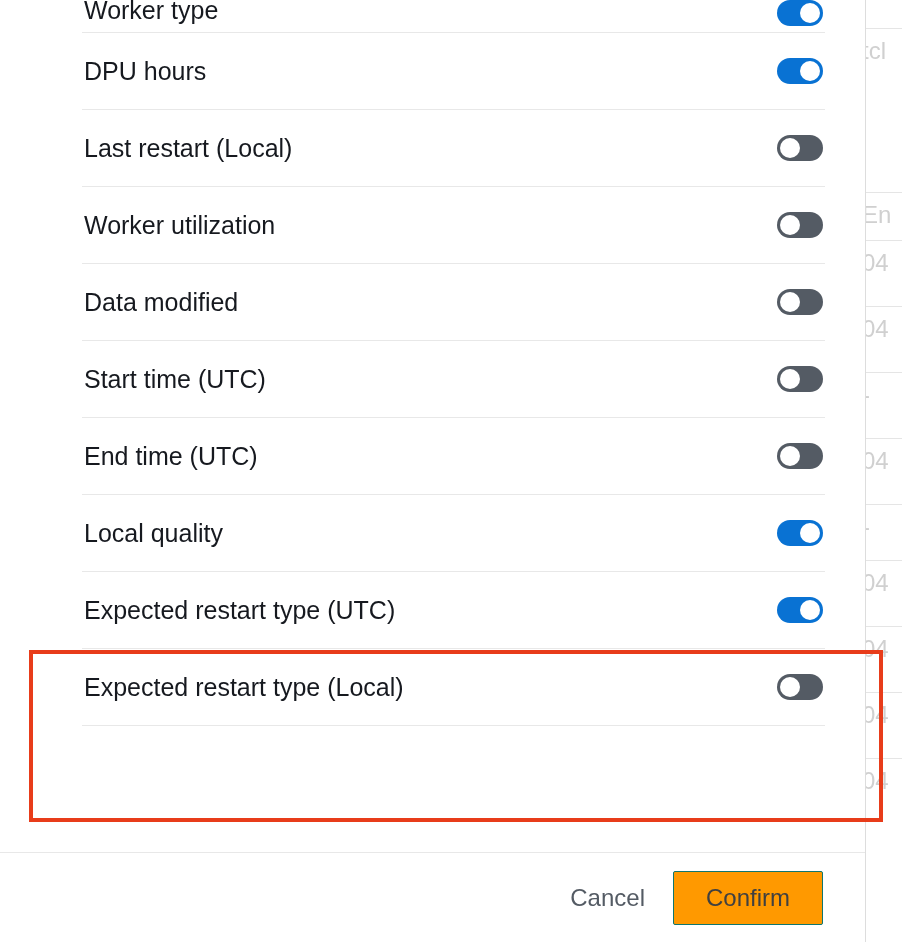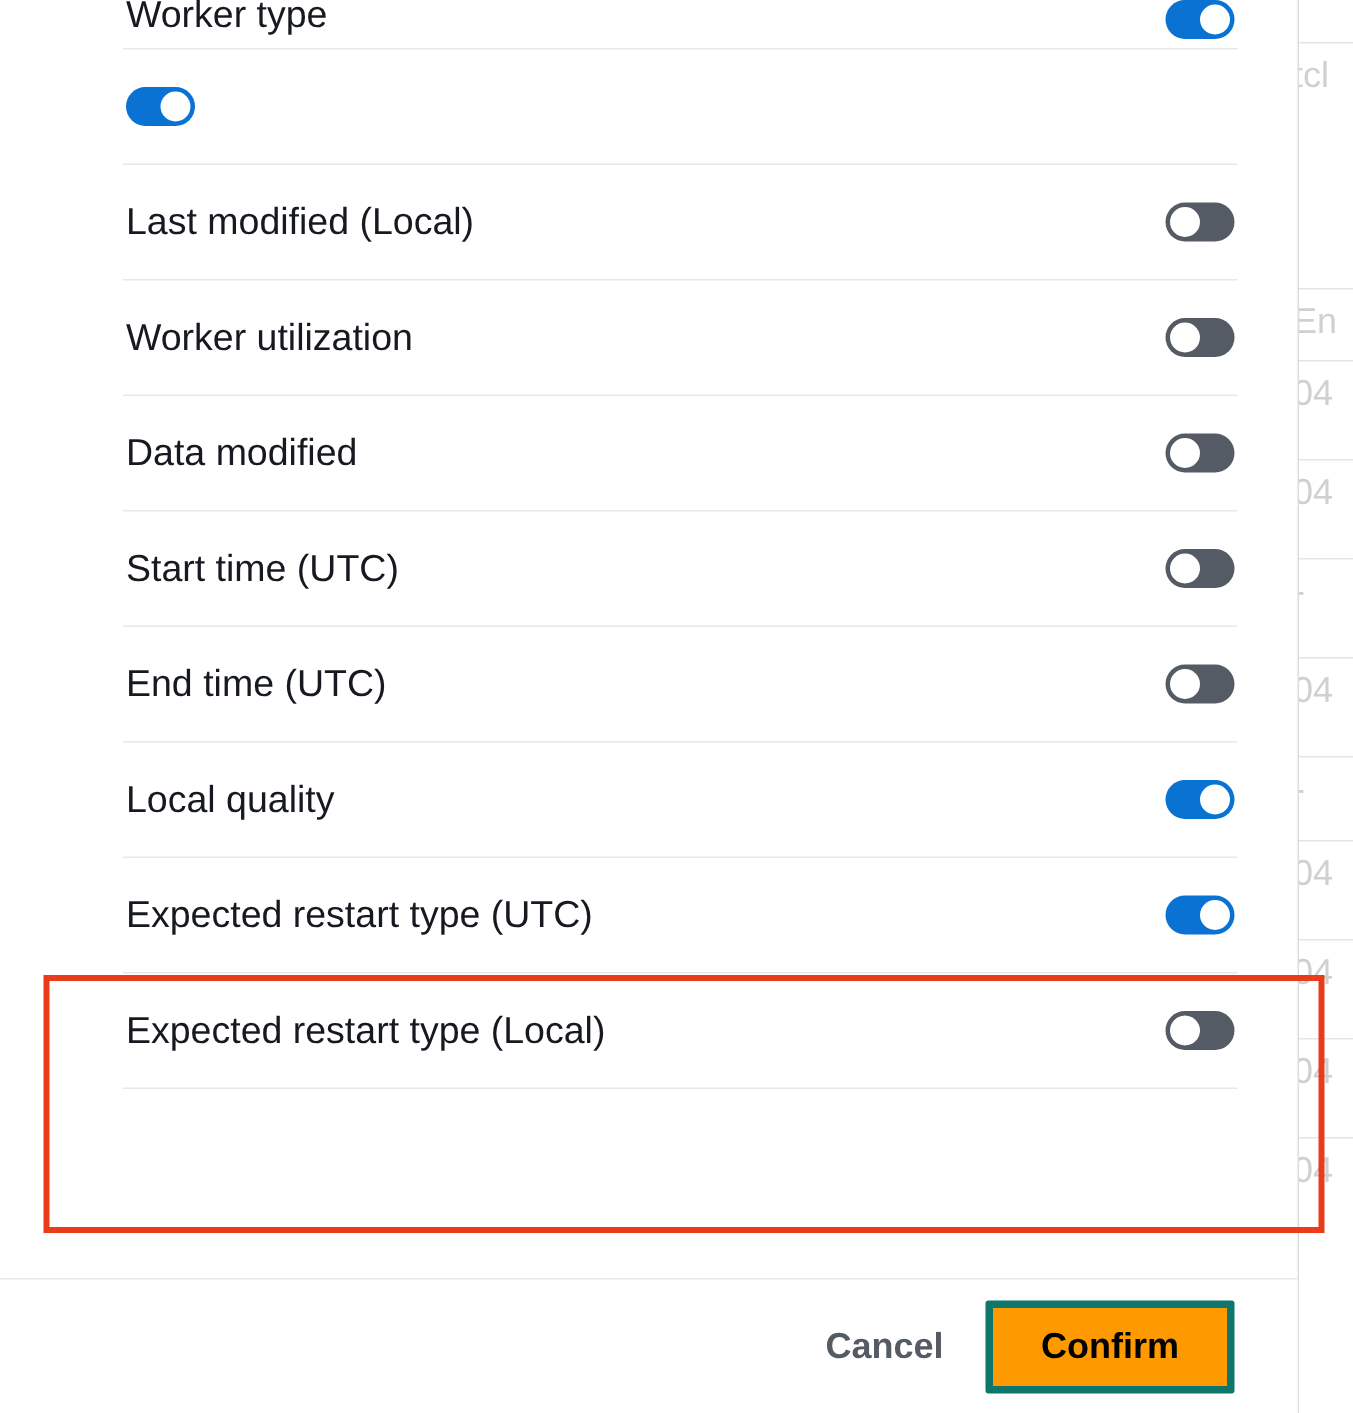--- a/index.html
+++ b/index.html
@@ -130,30 +130,30 @@
       justify-content: flex-end;
       padding-right: 42px;
       gap: 20px;
       background: #ffffff;
     }
     .btn-cancel {
       background: transparent;
       border: none;
       color: #545b64;
       font-size: 24px;
-      font-weight: 700;
+      font-weight: 400;
       cursor: pointer;
       padding: 10px 8px;
     }
     .btn-confirm {
       background: #ff9900;
-      border: 5px solid #0f766e;
-      color: #000000;
+      border: 1px solid #0f766e;
+      color: #404040;
       font-size: 24px;
-      font-weight: 700;
+      font-weight: 400;
       cursor: pointer;
       padding: 12px 32px;
       border-radius: 2px;
     }
   </style>
 </head>
 <body>
 
 <div class="outer-container">
 
@@ -173,26 +173,27 @@
 
   <div class="modal-panel">
     <div class="settings-list">
       <div class="setting-row">
         <span class="setting-label">Worker type</span>
         <div class="toggle on">
             <div class="toggle-knob"></div>
           </div>
       </div>
       <div class="setting-row">
-        <div class="toggle on">
-            <div class="toggle-knob"></div>
-          </div>
-      </div>
-      <div class="setting-row">
-        <span class="setting-label">Last modified (Local)</span>
+        <span class="setting-label">DPU hours</span>
+        <div class="toggle on">
+            <div class="toggle-knob"></div>
+          </div>
+      </div>
+      <div class="setting-row">
+        <span class="setting-label">Last restart (Local)</span>
         <div class="toggle off">
             <div class="toggle-knob"></div>
           </div>
       </div>
       <div class="setting-row">
         <span class="setting-label">Worker utilization</span>
         <div class="toggle off">
             <div class="toggle-knob"></div>
           </div>
       </div>

